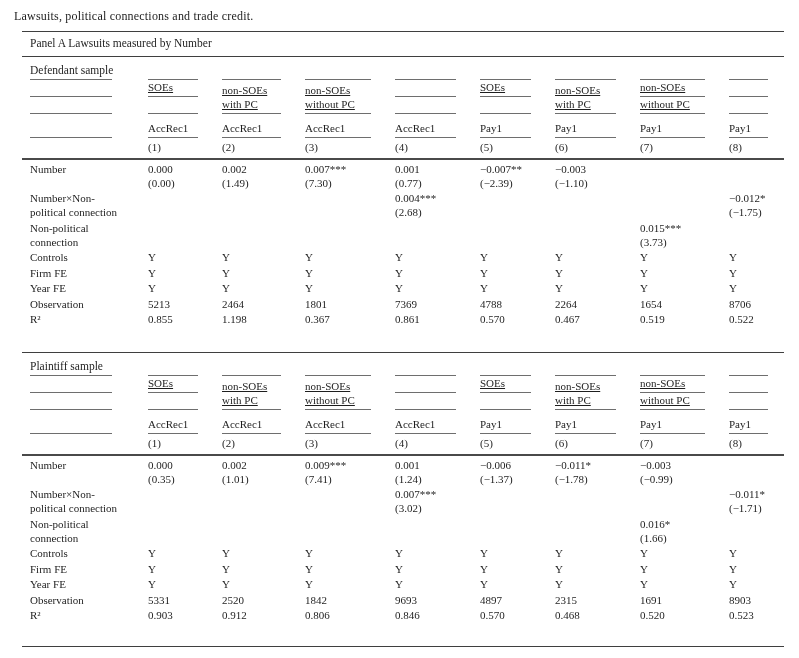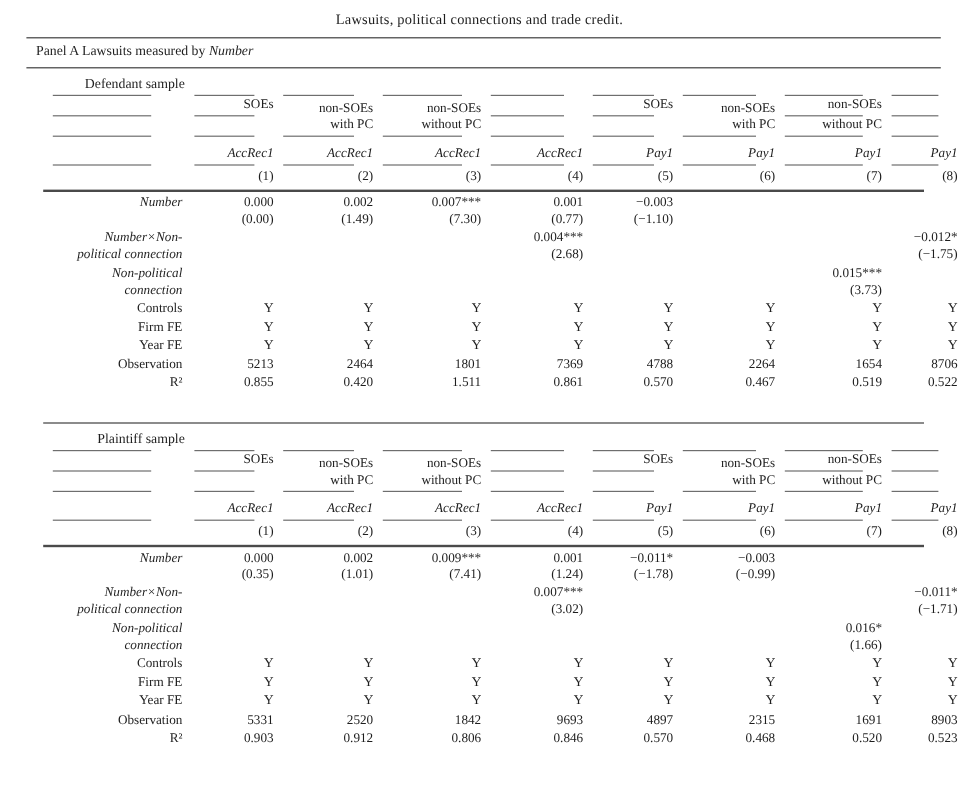--- a/index.html
+++ b/index.html
@@ -1,48 +1,48 @@
 <!DOCTYPE html>
 <html><head>
 <meta charset="utf-8">
 <style>
   html,body{margin:0;padding:0;background:#ffffff;}
   .page{
     width:799px;height:658px;overflow:hidden;background:#fff;
     font-family:"Liberation Serif","DejaVu Serif",serif;
     color:#1e1e1e;box-sizing:border-box;padding:6px 14px 0 14px;
   }
-  .caption{font-size:12px;line-height:16px;padding:2px 0 7px 0;letter-spacing:.2px;text-align:center;}
+  .caption{font-size:12px;line-height:16px;padding:2px 0 7px 0;letter-spacing:.2px;}
   .tablewrap{
     margin-left:8px;width:762px;
     border-top:1.4px solid #3f3f3f;border-bottom:1.6px solid #3f3f3f;
     box-sizing:border-box;
   }
   .panel-title{
     font-size:11.5px;line-height:15px;padding:4px 0 5px 8px;
     border-bottom:1.2px solid #3f3f3f;
   }
-  .it{font-style:italic;}
-  .panel{margin:14px;text-align:right;}
+  .it{}
+  .panel{margin:0;}
   .panel-second{border-top:1.2px solid #3f3f3f;margin-top:26px;}
   .panel-defendant{margin-top:0;}
   .grid{
     display:grid;
     grid-template-columns:118px 74px 83px 90px 85px 75px 85px 89px 63px;
   }
   .cell{
     box-sizing:border-box;padding-left:8px;font-size:11px;line-height:14px;
     display:flex;flex-direction:column;justify-content:flex-end;
   }
   .txt{white-space:pre-line;}
   .rule{height:0;border-bottom:1px solid #6e6e6e;margin:2px 16px 0 0;}
   .cell:first-child .rule{margin-right:28px;}
   .h-sample .cell{min-height:23px;}
   .h-sample .txt{font-size:11.5px;}
-  .h-group .cell{min-height:16px;}
+  .h-group .cell{min-height:16px;text-decoration:underline;}
   .h-dep .cell{min-height:24px;}
   .h-num .cell{min-height:19px;padding-bottom:3px;}
   .thick{height:0;border-top:2.5px solid #4a4a4a;margin-top:1px;}
   .d-row .cell{padding-top:1.5px;justify-content:flex-start;}
   .d-row .cell.lbl{padding-right:2px;}
   .pad-bottom{height:24px;}
 </style>
 </head>
 <body>
 
@@ -225,20 +225,24 @@
           </div>
           <div class="cell val">
             <div class="txt">0.007***
 (7.30)</div>
           </div>
           <div class="cell val">
             <div class="txt">0.001
 (0.77)</div>
           </div>
           <div class="cell val">
+            <div class="txt">−0.007**
+(−2.39)</div>
+          </div>
+          <div class="cell val">
             <div class="txt">−0.003
 (−1.10)</div>
           </div>
         </div>
         <div class="grid d-row">
           <div class="cell lbl">
             <div class="txt it">Number×Non-
 political connection</div>
           </div>
           <div class="cell val"></div>
@@ -389,24 +393,24 @@
           </div>
         </div>
         <div class="grid d-row">
           <div class="cell lbl">
             <div class="txt">R²</div>
           </div>
           <div class="cell val">
             <div class="txt">0.855</div>
           </div>
           <div class="cell val">
-            <div class="txt">0.420</div>
-          </div>
-          <div class="cell val">
-            <div class="txt">1.511</div>
+            <div class="txt">1.198</div>
+          </div>
+          <div class="cell val">
+            <div class="txt">0.367</div>
           </div>
           <div class="cell val">
             <div class="txt">0.861</div>
           </div>
           <div class="cell val">
             <div class="txt">0.570</div>
           </div>
           <div class="cell val">
             <div class="txt">0.467</div>
           </div>
@@ -591,20 +595,24 @@
             <div class="txt">0.002
 (1.01)</div>
           </div>
           <div class="cell val">
             <div class="txt">0.009***
 (7.41)</div>
           </div>
           <div class="cell val">
             <div class="txt">0.001
 (1.24)</div>
+          </div>
+          <div class="cell val">
+            <div class="txt">−0.006
+(−1.37)</div>
           </div>
           <div class="cell val">
             <div class="txt">−0.011*
 (−1.78)</div>
           </div>
           <div class="cell val">
             <div class="txt">−0.003
 (−0.99)</div>
           </div>
         </div>

